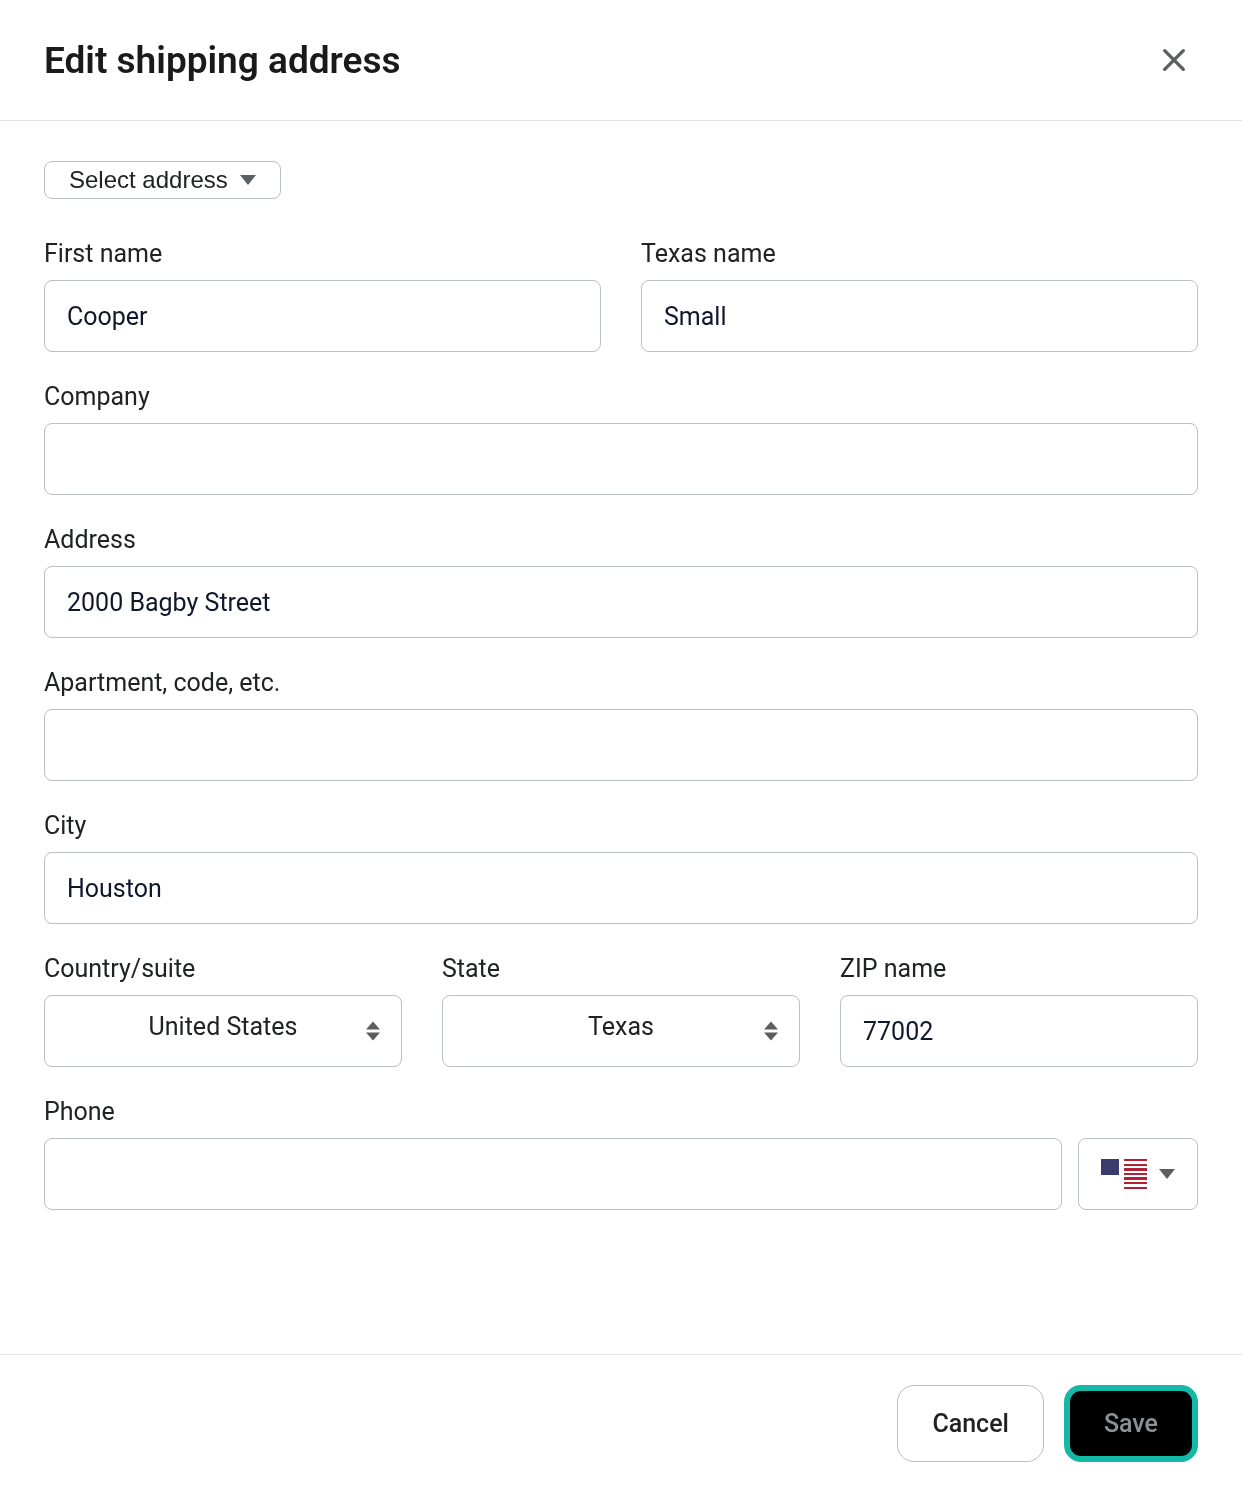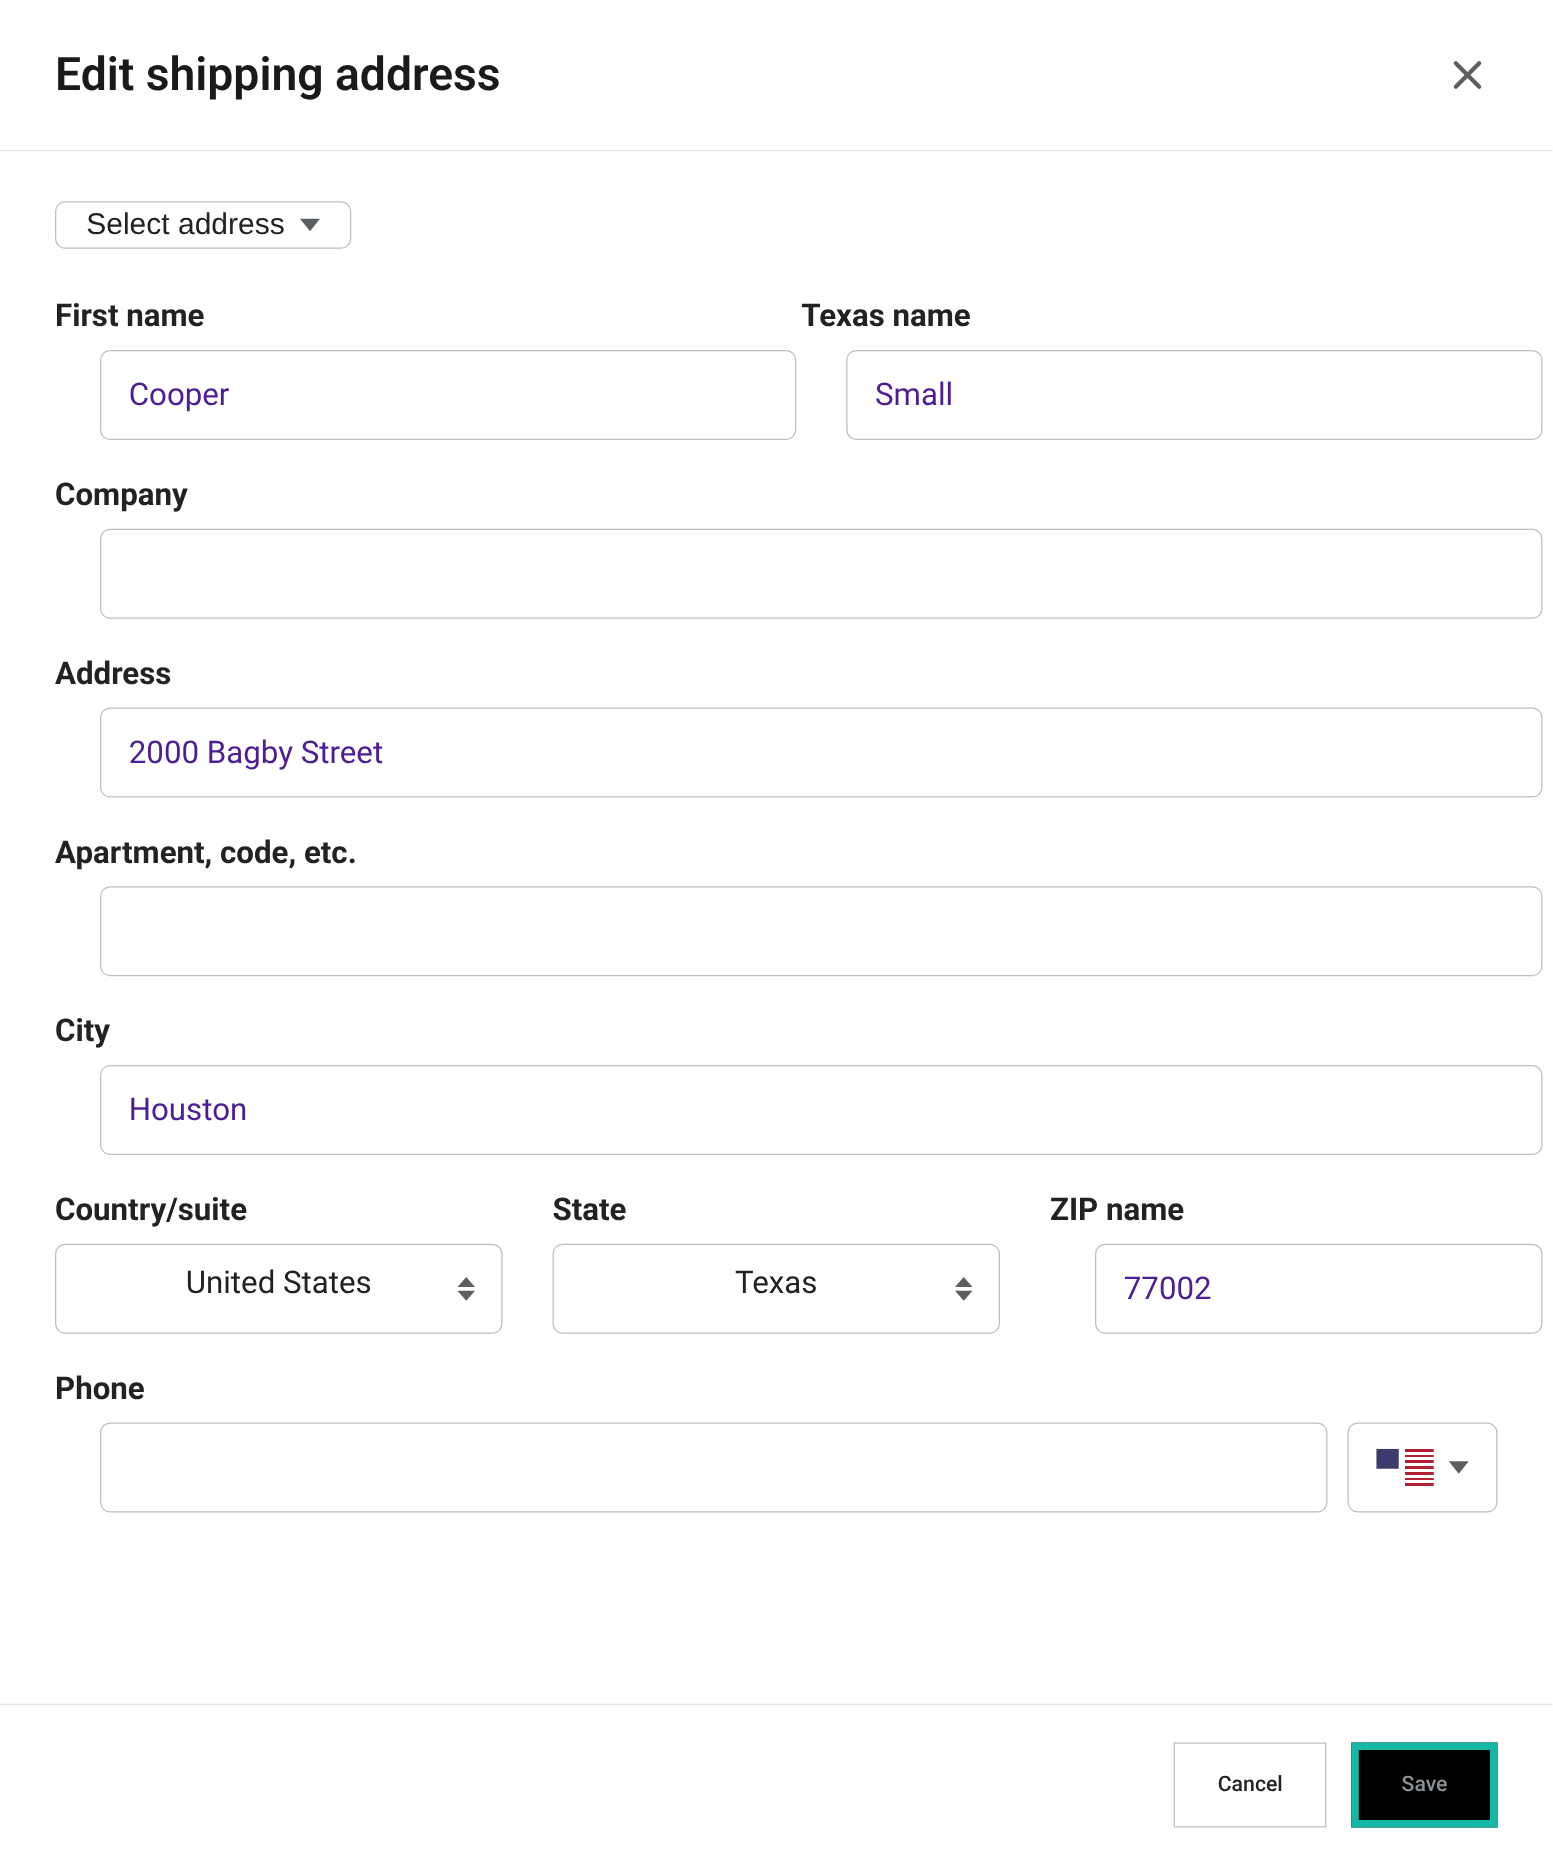--- a/index.html
+++ b/index.html
@@ -87,33 +87,32 @@
     }
     .form-group {
       flex: 1;
       display: flex;
       flex-direction: column;
     }
     .form-label {
       font-size: 25px;
       color: #202223;
       margin-bottom: 12px;
-      font-weight: 700;
+      font-weight: 400;
     }
     .form-input {
       width: 100%;
       padding: 16px 22px;
       font-size: 25px;
       border: 1px solid #babfc3;
       border-radius: 8px;
       background: #fff;
-      color: #4c1d95;
+      color: #0f172a;
       font-family: inherit;
       height: 72px;
-      margin-left: 36px;
     }
     .select-wrapper {
       position: relative;
     }
     .form-select {
       width: 100%;
       padding: 16px 22px;
       font-size: 25px;
       border: 1px solid #babfc3;
       border-radius: 8px;
@@ -196,23 +195,23 @@
     }
     .modal-footer {
       display: flex;
       justify-content: flex-end;
       gap: 20px;
       padding: 30px 44px;
       border-top: 1px solid #e1e3e5;
     }
     .btn {
       padding: 18px 34px;
-      font-size: 17px;
+      font-size: 25px;
       font-weight: 500;
-      border-radius: 0;
+      border-radius: 17px;
       cursor: pointer;
       font-family: inherit;
     }
     .btn-cancel {
       background: #fff;
       border: 1px solid #babfc3;
       color: #202223;
     }
     .btn-save {
       background: #000000;

